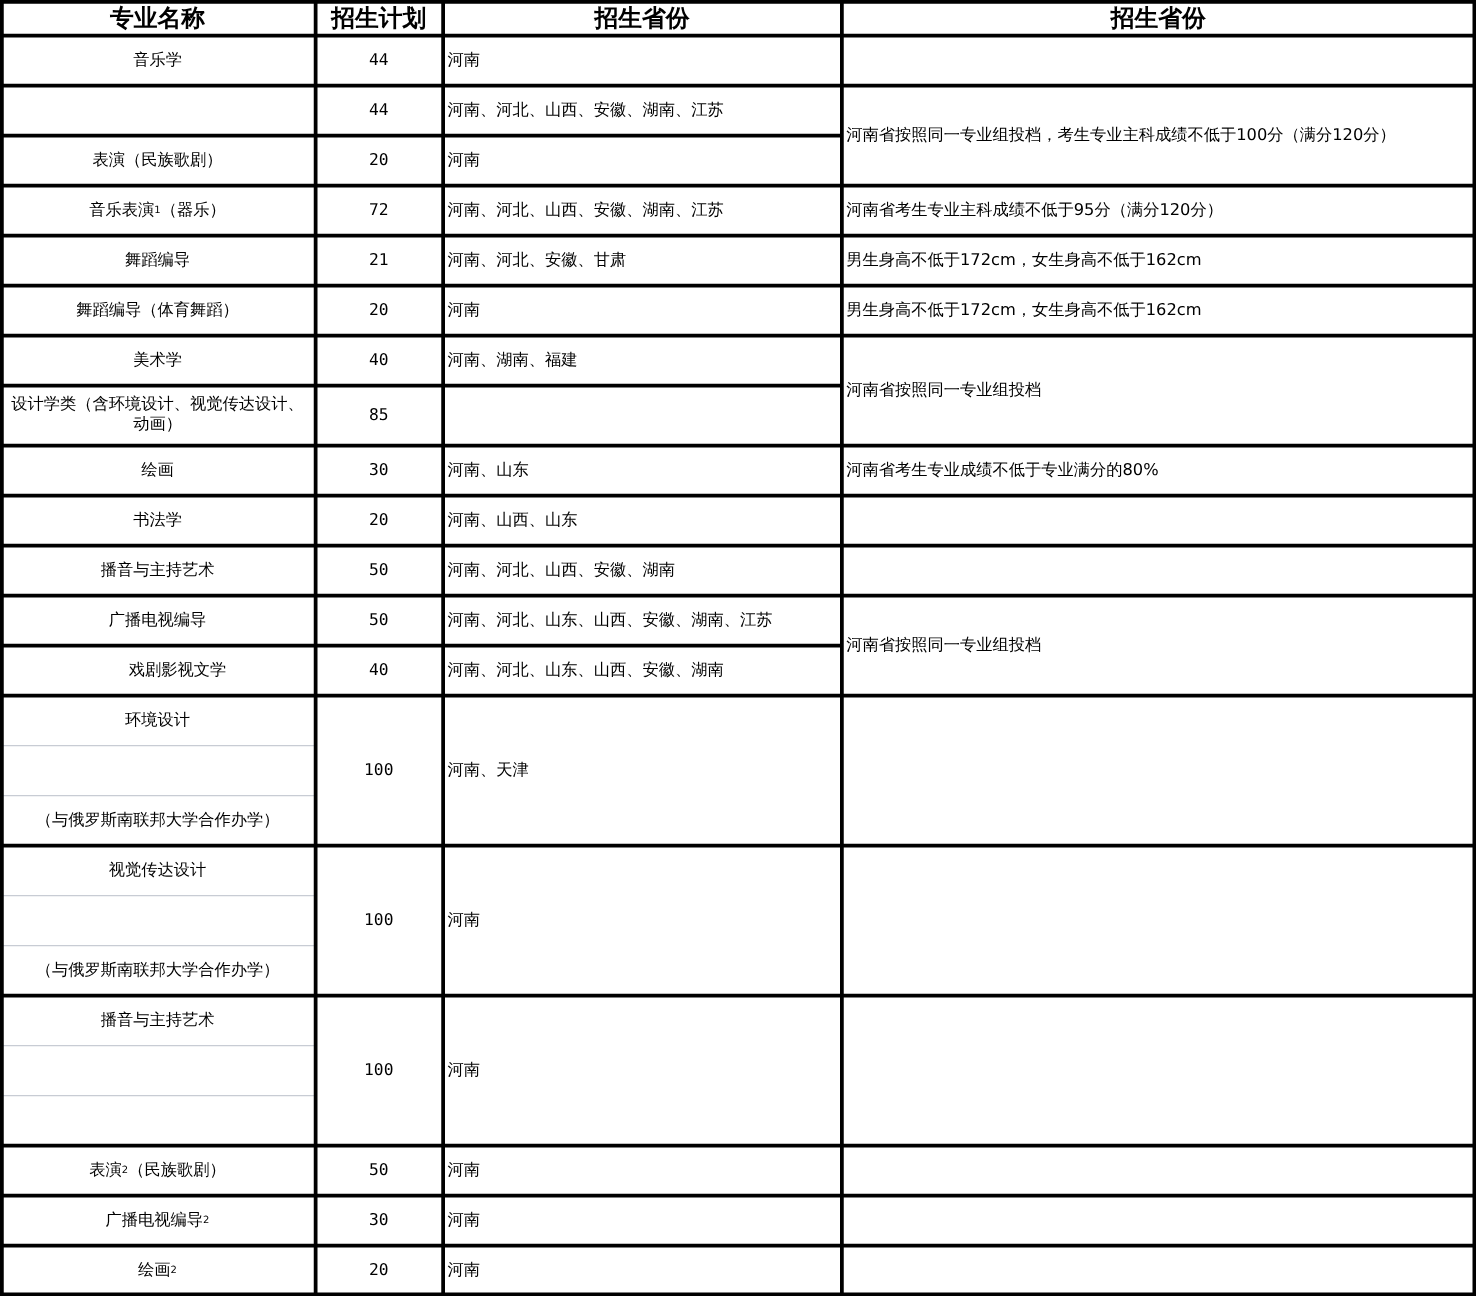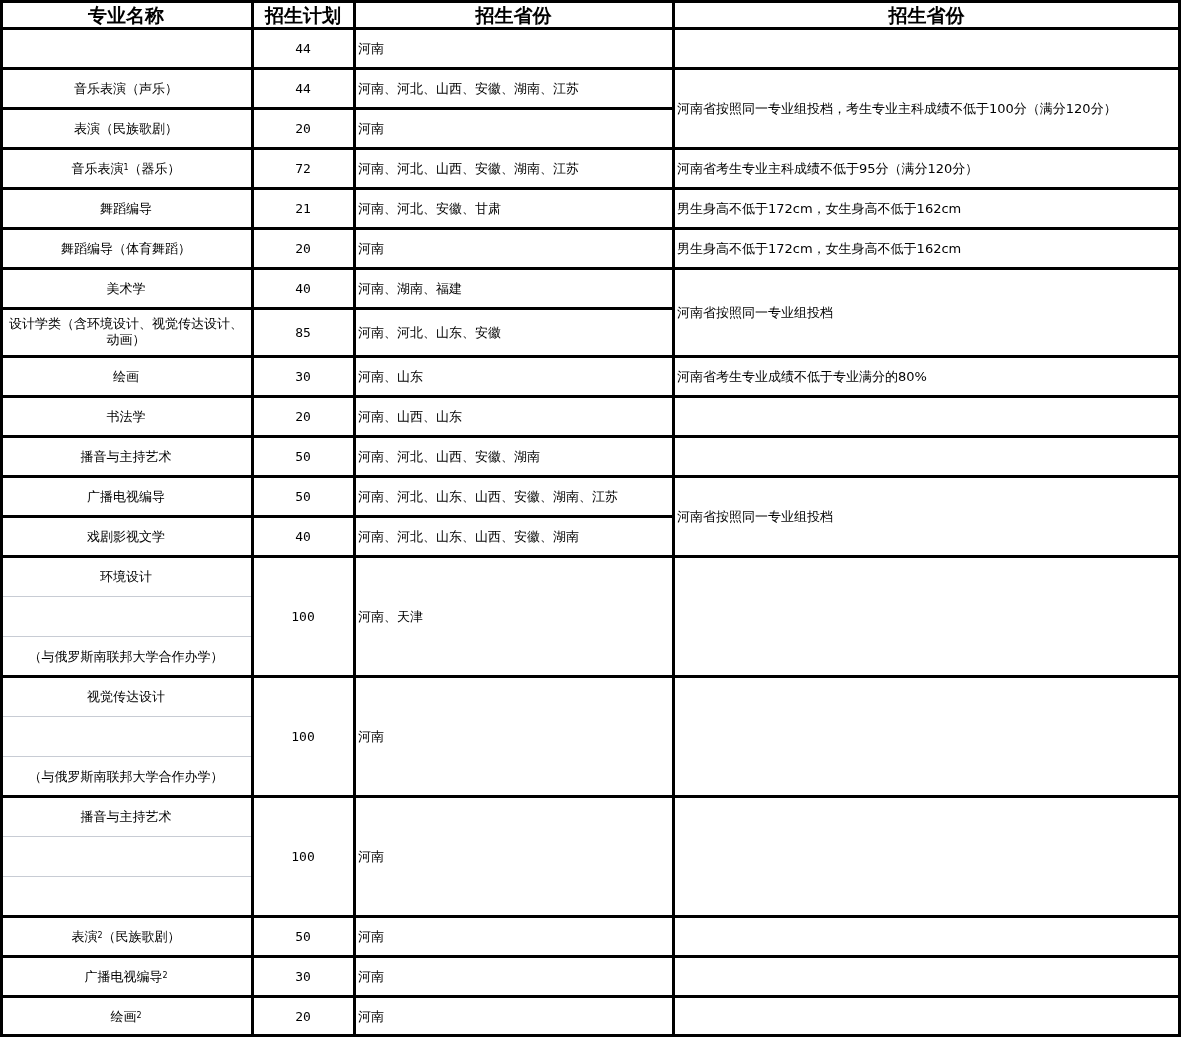--- a/index.html
+++ b/index.html
@@ -22,25 +22,25 @@
 </head>
 <body>
 
 <div id="grid">
 
   <div class="cell hdr" style="left:0;top:0;width:252px;height:30px;text-align:center;">专业名称</div>
   <div class="cell hdr" style="left:252px;top:0;width:102px;height:30px;">招生计划</div>
   <div class="cell hdr" style="left:354px;top:0;width:319px;height:30px;">招生省份</div>
   <div class="cell hdr" style="left:673px;top:0;width:507px;height:30px;">招生省份</div>
 
+  <div class="cell c" style="left:0;top:28px;width:252px;height:40px;">音乐学</div>
   <div class="cell c num" style="left:252px;top:28px;width:102px;height:40px;">44</div>
   <div class="cell l" style="left:354px;top:28px;width:319px;height:40px;">河南</div>
   <div class="cell l" style="left:673px;top:28px;width:507px;height:40px;"></div>
 
-  <div class="cell c" style="left:0;top:68px;width:252px;height:40px;">音乐表演（声乐）</div>
   <div class="cell c num" style="left:252px;top:68px;width:102px;height:40px;">44</div>
   <div class="cell l" style="left:354px;top:68px;width:319px;height:40px;">河南、河北、山西、安徽、湖南、江苏</div>
 
   <div class="cell c" style="left:0;top:108px;width:252px;height:40px;">表演（民族歌剧）</div>
   <div class="cell c num" style="left:252px;top:108px;width:102px;height:40px;">20</div>
   <div class="cell l" style="left:354px;top:108px;width:319px;height:40px;">河南</div>
 
   <div class="cell l" style="left:673px;top:68px;width:507px;height:80px;">河南省按照同一专业组投档，考生专业主科成绩不低于100分（满分120分）</div>
 
   <div class="cell c" style="left:0;top:148px;width:252px;height:40px;">
@@ -61,21 +61,20 @@
   <div class="cell c num" style="left:252px;top:228px;width:102px;height:40px;">20</div>
   <div class="cell l" style="left:354px;top:228px;width:319px;height:40px;">河南</div>
   <div class="cell l" style="left:673px;top:228px;width:507px;height:40px;">男生身高不低于172cm，女生身高不低于162cm</div>
 
   <div class="cell c" style="left:0;top:268px;width:252px;height:40px;">美术学</div>
   <div class="cell c num" style="left:252px;top:268px;width:102px;height:40px;">40</div>
   <div class="cell c wrap" style="left:0;top:308px;width:252px;height:48px;line-height:16px;">设计学类（含环境设计、视觉传达设计、动画）</div>
 
   <div class="cell l" style="left:354px;top:268px;width:319px;height:40px;">河南、湖南、福建</div>
   <div class="cell c num" style="left:252px;top:308px;width:102px;height:48px;">85</div>
-  <div class="cell l" style="left:354px;top:308px;width:319px;height:48px;">河南、河北、山东、安徽</div>
 
   <div class="cell l" style="left:673px;top:268px;width:507px;height:88px;">河南省按照同一专业组投档</div>
 
   <div class="cell c" style="left:0;top:356px;width:252px;height:40px;">绘画</div>
   <div class="cell c num" style="left:252px;top:356px;width:102px;height:40px;">30</div>
   <div class="cell l" style="left:354px;top:356px;width:319px;height:40px;">河南、山东</div>
   <div class="cell l" style="left:673px;top:356px;width:507px;height:40px;">河南省考生专业成绩不低于专业满分的80%</div>
 
   <div class="cell c" style="left:0;top:396px;width:252px;height:40px;">书法学</div>
   <div class="cell c num" style="left:252px;top:396px;width:102px;height:40px;">20</div>
@@ -84,21 +83,21 @@
 
   <div class="cell c" style="left:0;top:436px;width:252px;height:40px;">播音与主持艺术</div>
   <div class="cell c num" style="left:252px;top:436px;width:102px;height:40px;">50</div>
   <div class="cell l" style="left:354px;top:436px;width:319px;height:40px;">河南、河北、山西、安徽、湖南</div>
   <div class="cell l" style="left:673px;top:436px;width:507px;height:40px;"></div>
 
   <div class="cell c" style="left:0;top:476px;width:252px;height:40px;">广播电视编导</div>
   <div class="cell c num" style="left:252px;top:476px;width:102px;height:40px;">50</div>
   <div class="cell l" style="left:354px;top:476px;width:319px;height:40px;">河南、河北、山东、山西、安徽、湖南、江苏</div>
 
-  <div class="cell c" style="left:0;top:516px;width:252px;height:40px;">戏剧影视文学</div>
+  <div class="cell c" style="left:16px;top:516px;width:252px;height:40px;">戏剧影视文学</div>
   <div class="cell c num" style="left:252px;top:516px;width:102px;height:40px;">40</div>
   <div class="cell l" style="left:354px;top:516px;width:319px;height:40px;text-align:right;">河南、河北、山东、山西、安徽、湖南</div>
 
   <div class="cell l" style="left:673px;top:476px;width:507px;height:80px;">河南省按照同一专业组投档</div>
 
   <div class="cell c" style="left:0;top:556px;width:252px;height:40px;">环境设计</div>
   <div class="cell c" style="left:0;top:636px;width:252px;height:40px;">（与俄罗斯南联邦大学合作办学）</div>
   <div class="cell c num" style="left:252px;top:556px;width:102px;height:120px;">100</div>
   <div class="cell l" style="left:354px;top:556px;width:319px;height:120px;">河南、天津</div>
   <div class="cell l" style="left:673px;top:556px;width:507px;height:120px;"></div>

